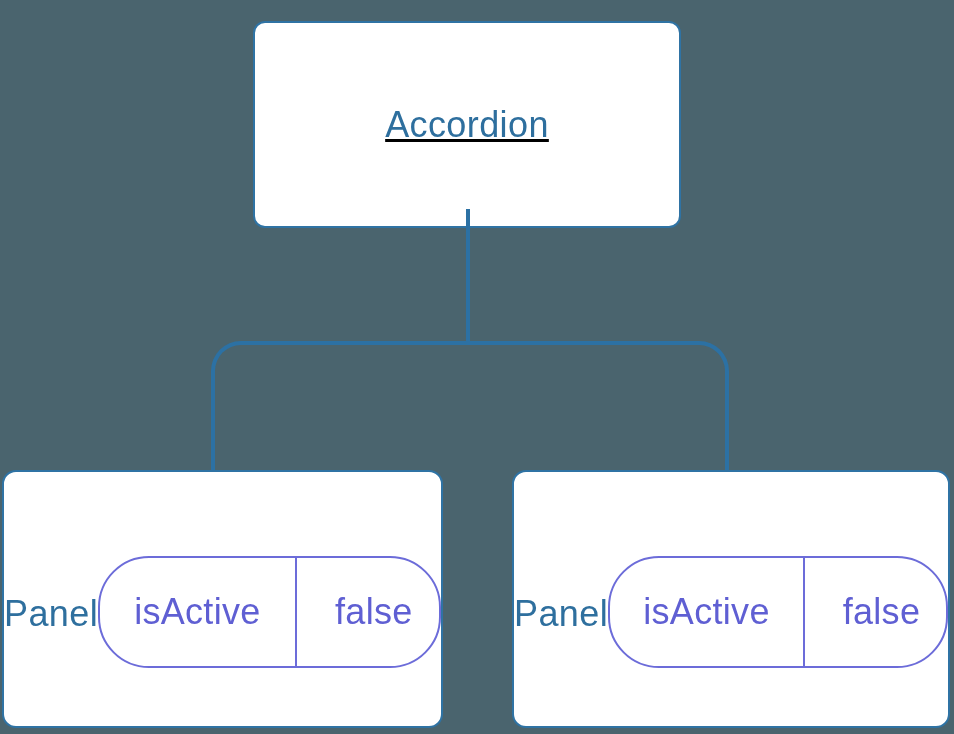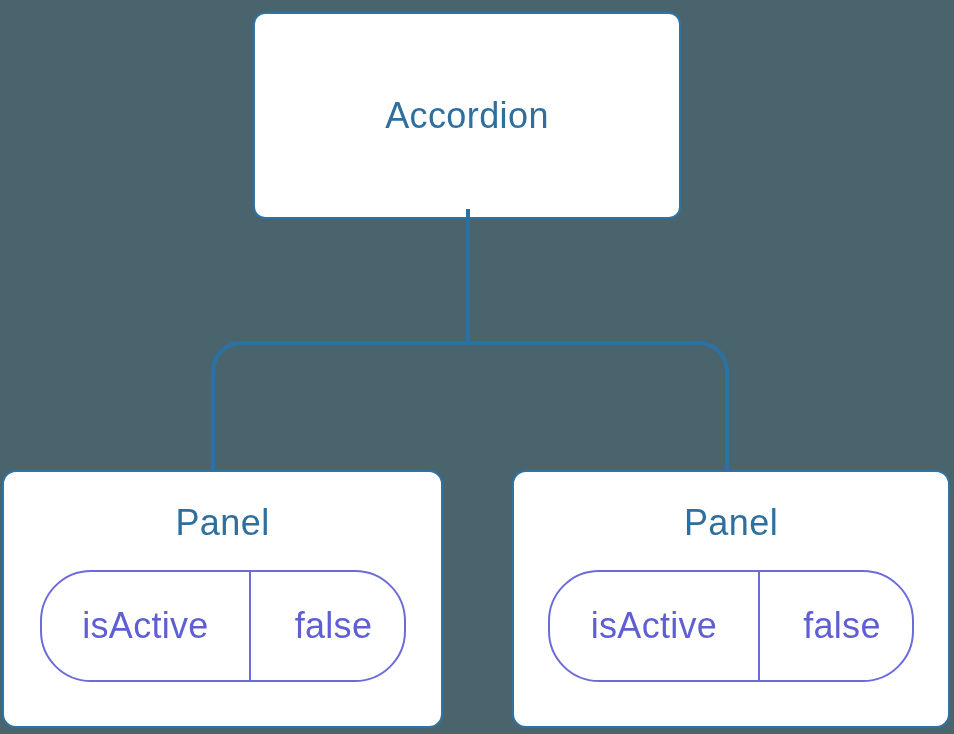--- a/index.html
+++ b/index.html
@@ -19,41 +19,42 @@
   }
 
   
   .node {
     position: absolute;
     background: #FFFFFF;
     border: 2.5px solid #2F73A4;
   }
 
   .node-root {
-    left: 253px; top: 12px;
+    left: 253px; top: 21px;
     width: 428px; height: 207px;
     border-radius: 12px;
     display: flex;
     align-items: center;
     justify-content: center;
+    text-decoration: underline;
   }
 
   .node-label {
     color: #2E6F9E;
     font-size: 36px;
     font-weight: 500;
     letter-spacing: 0.4px;
   }
 
   .node-panel {
     top: 470px;
     height: 258px;
     border-radius: 14px;
     display: flex;
-    flex-direction: column;
+    flex-direction: row;
     align-items: center;
   }
 
   .node-panel-left  { left: 2px;   width: 441px; }
   .node-panel-right { left: 512px; width: 438px; }
 
   .panel-title { margin-top: 30px; }
 
   
   .stem {

